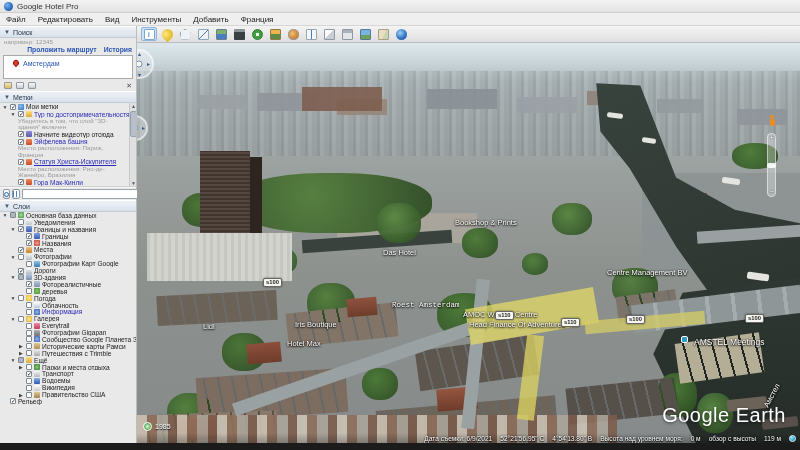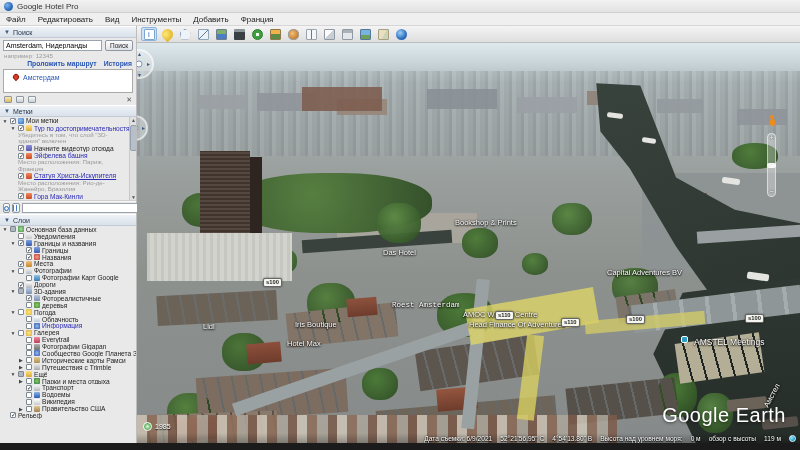--- a/index.html
+++ b/index.html
@@ -91,24 +91,20 @@
     <span>Добавить</span>
     <span>Франция</span>
   </div>
 
 <div class="content">
   <div class="sidebar">
     <div class="panelhdr">
       <span class="tri">▼</span>
       <span>Поиск</span>
     </div>
-    <div class="searchrow">
-      <input value="Amsterdam, Нидерланды" style="">
-      <button>Поиск</button>
-    </div>
     <div class="hint">например: 12345</div>
     <div class="linksrow">
       <span>Проложить маршрут</span>
       <span>История</span>
     </div>
     <div class="resultsbox">
       <div class="pin"></div>
       <div class="rlabel">Амстердам</div>
     </div>
     <div class="resicons">
@@ -513,21 +509,21 @@
         <span>52°21'56.95" С</span>
         <span>4°54'13.80" В</span>
         <span>Высота над уровнем моря:</span>
         <span>0 м</span>
         <span>обзор с высоты</span>
         <span>119 м</span>
         <span class="orb"></span>
       </div>
     <span class="map-label" style="left: 318px; top: 175px;">Bookshop &amp; Prints</span>
         <span class="map-label" style="left: 246px; top: 205px;">Das Hotel</span>
-        <span class="map-label" style="left: 470px; top: 225px;">Capital Adventures BV</span>
+        <span class="map-label" style="left: 470px; top: 225px;">Centre Management BV</span>
         <span class="map-label" style="left: 255px; top: 258px; font-family: Liberation Mono, monospace;">Roest Amsterdam</span>
         <span class="map-label" style="left: 326px; top: 267px;">AMOC Walk-In Centre</span>
         <span class="map-label" style="left: 332px; top: 277px;">Head Finance Of Adventures</span>
         <span class="map-label" style="left: 158px; top: 277px;">Iris Boutique</span>
         <span class="map-label" style="left: 66px; top: 279px;">Lidl</span>
         <span class="map-label" style="left: 150px; top: 296px;">Hotel Max</span>
         <span class="map-label" style="left: 557px; top: 294px; font-size: 8.5px;">AMSTEL Meetings</span>
         <span class="map-label" style="left: 622px; top: 348px; transform: rotate(-62deg);">Амстел</span>
         <span class="road-badge" style="left: 126px; top: 235px;">s100</span>
         <span class="road-badge" style="left: 358px; top: 268px;">s110</span>

